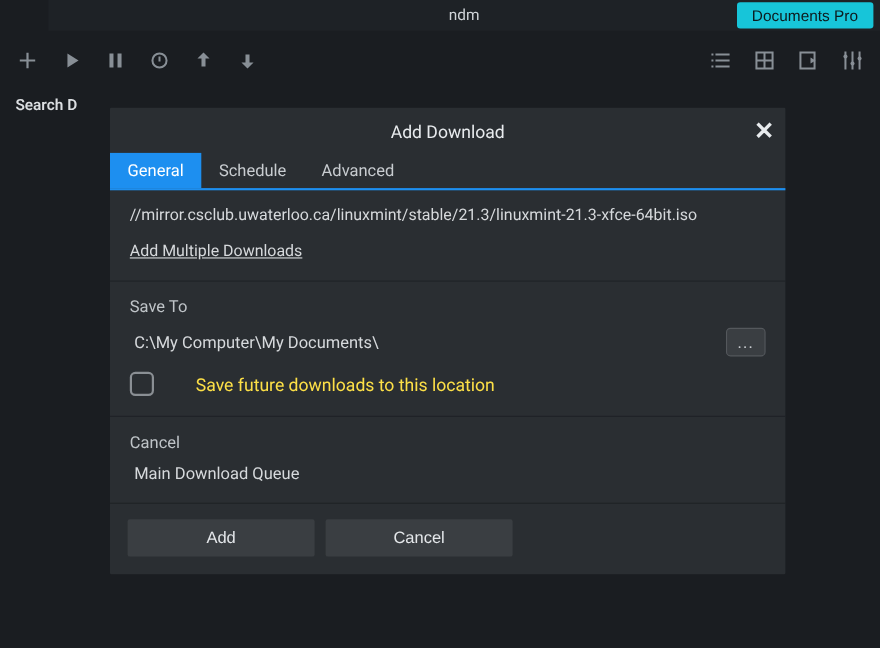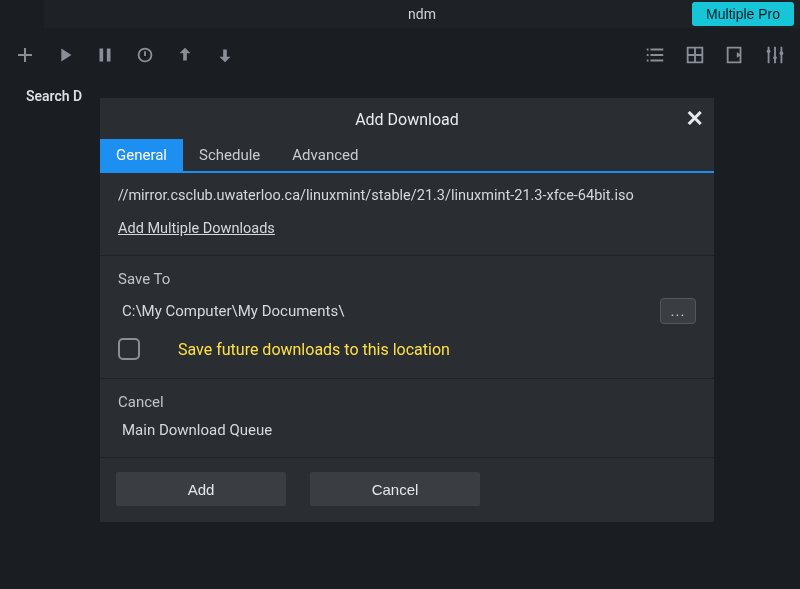--- a/index.html
+++ b/index.html
@@ -49,21 +49,21 @@
   width: 26px;
   height: 26px;
   display: flex;
   align-items: center;
   justify-content: center;
   color: #888f96;
 }
 .tb-icon svg { width: 22px; height: 22px; fill: #888f96; }
 .tb-icon.plus svg { width: 24px; height: 24px; }
 .search-area {
-  padding: 6px 26px;
+  padding: 6px 14px;
   color: #dcdfe2;
   font-size: 14px;
   font-weight: 600;
 }
 .dialog {
   position: absolute;
   left: 100px;
   top: 98px;
   width: 614px;
   background: #2a2e32;
@@ -164,39 +164,39 @@
   color: #fde047;
   margin-left: 28px;
 }
 .queue-value {
   font-size: 15px;
   color: #d6d9dc;
   padding-left: 4px;
 }
 .dialog-actions {
   display: flex;
-  gap: 24px;
+  gap: 10px;
   padding: 14px 16px 16px;
 }
 .dlg-btn {
   width: 170px;
   height: 34px;
   background: #3a3e42;
   border: none;
   color: #e4e7ea;
   font-size: 15px;
   border-radius: 2px;
 }
 </style>
 </head>
 <body>
 
 <div class="titlebar">
   <span class="titlebar-title">ndm</span>
-  <button class="activate-btn">Multiple Pro</button>
+  <button class="activate-btn">Documents Pro</button>
 </div>
 
 <div class="toolbar">
   <div class="tb-icon plus">
     <svg viewBox="0 0 24 24">
         <path d="M19 13h-6v6h-2v-6H5v-2h6V5h2v6h6v2z"></path>
       </svg>
   </div>
   <div class="tb-icon">
     <svg viewBox="0 0 24 24">

